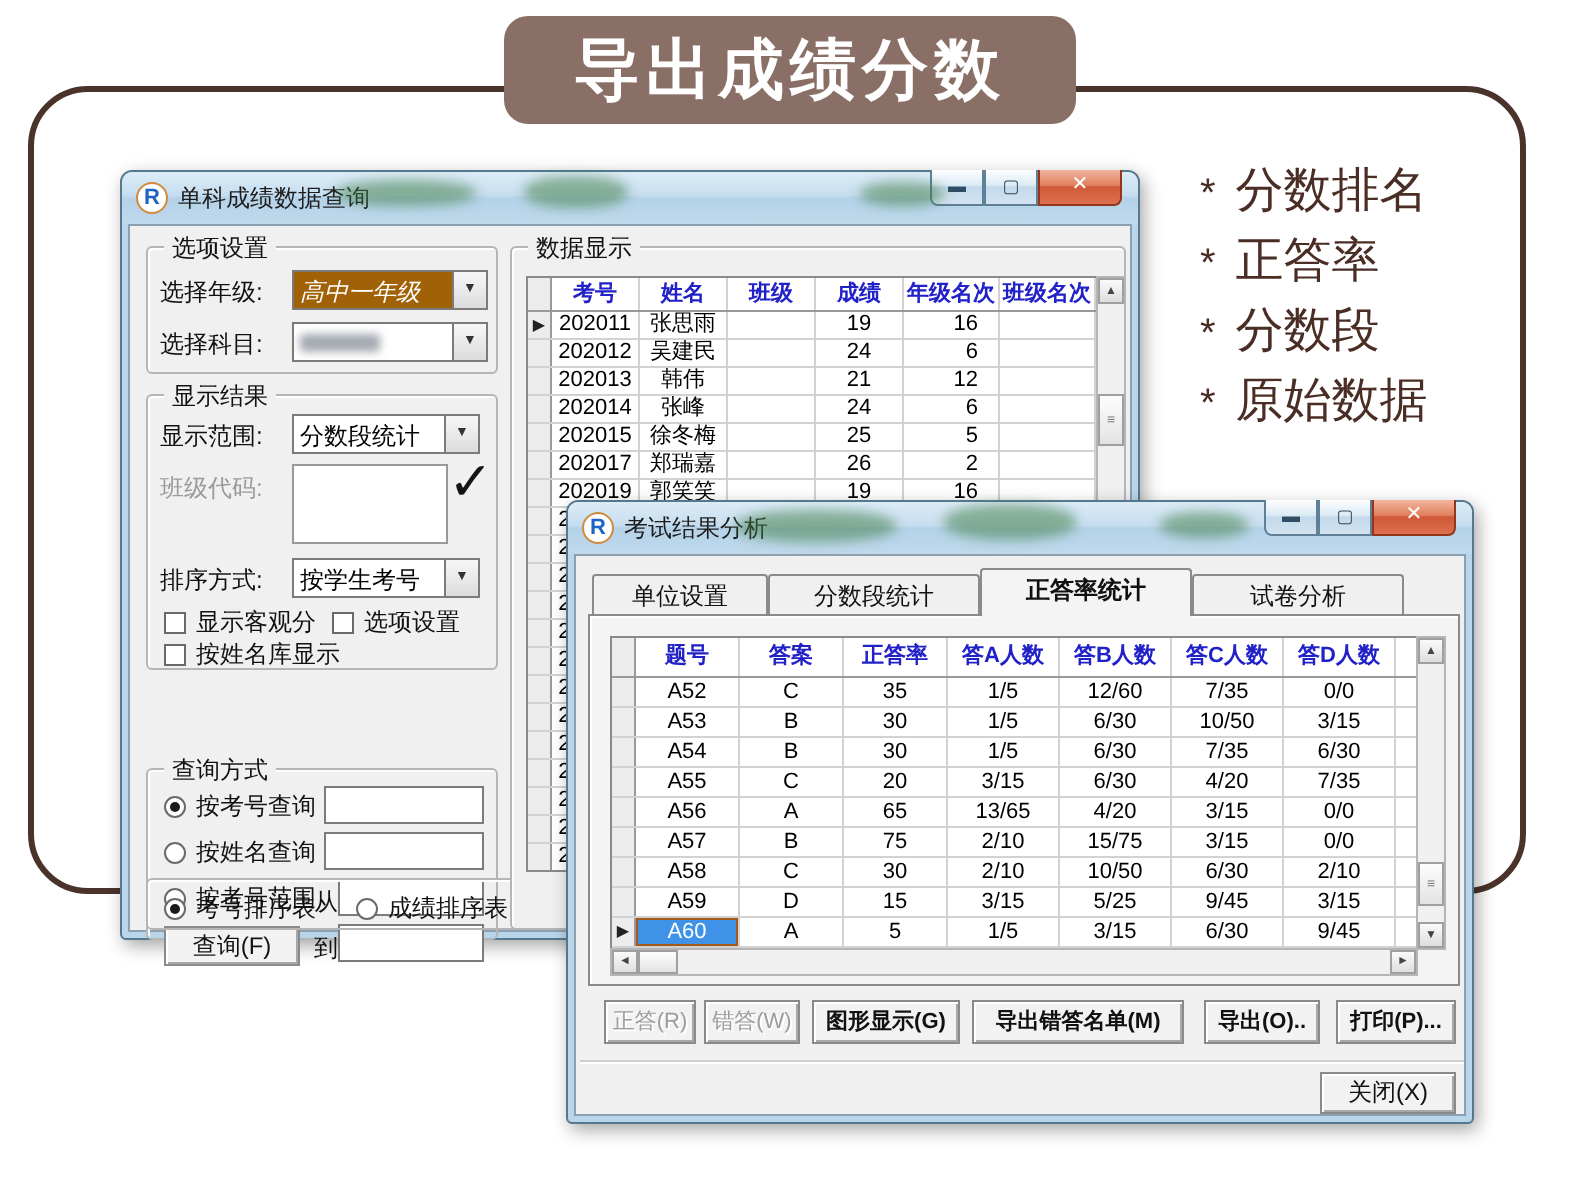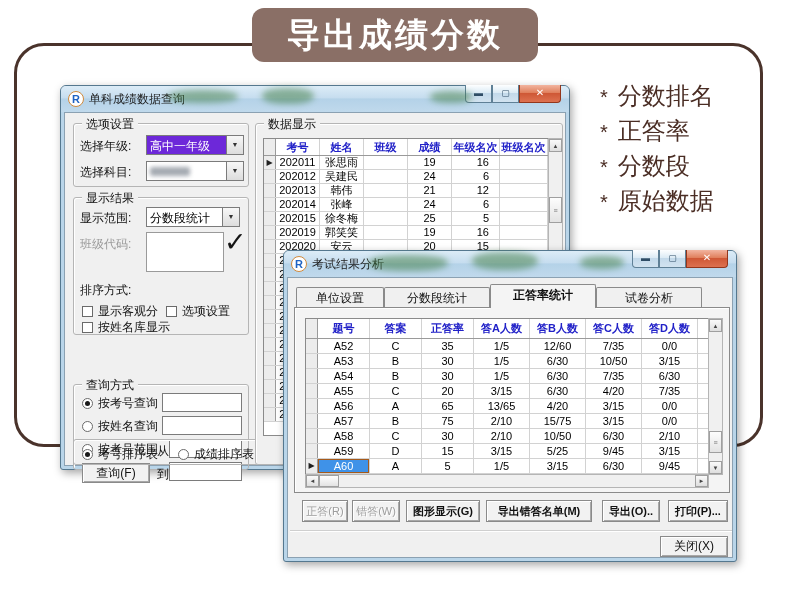--- a/index.html
+++ b/index.html
@@ -39,21 +39,21 @@
 
   
   .group { position:absolute; border:1px solid #b5b5b5; border-radius:3px;
            box-shadow:inset 1px 1px 0 #fff; }
   .glabel { position:absolute; top:-8px; left:8px; background:#f0f0f0; padding:0 4px;
             font-size:12px; color:#111; white-space:nowrap; }
   .lab { position:absolute; font-size:12px; color:#111; white-space:nowrap; }
   .lab.gray { color:#9a9a9a; }
   .combo { position:absolute; height:20px; border:1px solid #7b7b7b; background:#fff; display:flex; }
   .combo .val { flex:1; font-size:12px; padding:2px 3px; overflow:hidden; white-space:nowrap; }
-  .combo .val.selblue { background:#6d28d9; color:#fff; }
+  .combo .val.selblue { background:#a16207; color:#fff;font-style:italic; }
   .combo .cbtn { width:17px; border-left:1px solid #7b7b7b;
       background:linear-gradient(#f7f7f7,#dcdcdc); text-align:center; font-size:7px; line-height:18px; color:#333; }
   .tinput { position:absolute; height:19px; background:#fff; border:1px solid #7b7b7b; }
   .tarea { position:absolute; background:#fff; border:1px solid #9a9a9a; }
   .radio { position:absolute; display:flex; align-items:center; font-size:12px; color:#111; white-space:nowrap; }
   .radio .rdot { width:11px; height:11px; border-radius:50%; border:1px solid #6a6a6a; background:#fff;
                  margin-right:5px; position:relative; }
   .radio.checked .rdot::after { content:""; position:absolute; left:2px; top:2px; width:5px; height:5px;
                  border-radius:50%; background:#1a1a1a; }
   .check { position:absolute; display:flex; align-items:center; font-size:12px; color:#111; white-space:nowrap; }
@@ -144,20 +144,24 @@
         <div class="glabel">显示结果</div>
         <div class="lab" style="left:6px; top:12px;">显示范围:</div>
         <div class="combo" style="left:72px; top:9px; width:94px;">
           <div class="val">分数段统计</div>
           <div class="cbtn">▼</div>
         </div>
         <div class="lab gray" style="left:6px; top:38px;">班级代码:</div>
         <div class="tarea" style="left:72px; top:34px; width:78px; height:40px;"></div>
         <div class="bigcheck" style="left:150px; top:28px;">✓</div>
         <div class="lab" style="left:6px; top:84px;">排序方式:</div>
+        <div class="combo" style="left:72px; top:81px; width:94px;">
+          <div class="val">按学生考号</div>
+          <div class="cbtn">▼</div>
+        </div>
         <div class="check" style="left:8px; top:105px;">
             <span class="cbox"></span>
             <span>显示客观分</span>
           </div>
         <div class="check" style="left:92px; top:105px;">
             <span class="cbox"></span>
             <span>选项设置</span>
           </div>
         <div class="check" style="left:8px; top:121px;">
             <span class="cbox"></span>
@@ -254,20 +258,30 @@
               <div class="g-cell" style="width: 48px; text-align: center;"></div>
               <div class="g-cell g-fill"></div>
             </div>
             <div class="g-row" style="height: 14px; line-height: 13px;">
               <div class="g-ind"></div>
               <div class="g-cell" style="width: 44px; text-align: center;">202015</div>
               <div class="g-cell" style="width: 44px; text-align: center;">徐冬梅</div>
               <div class="g-cell" style="width: 44px; text-align: center;"></div>
               <div class="g-cell" style="width: 44px; text-align: center;">25</div>
               <div class="g-cell" style="width: 48px; text-align: right; padding-right: 10px;">5</div>
+              <div class="g-cell" style="width: 48px; text-align: center;"></div>
+              <div class="g-cell g-fill"></div>
+            </div>
+            <div class="g-row" style="height: 14px; line-height: 13px;">
+              <div class="g-ind"></div>
+              <div class="g-cell" style="width: 44px; text-align: center;">202017</div>
+              <div class="g-cell" style="width: 44px; text-align: center;">郑瑞嘉</div>
+              <div class="g-cell" style="width: 44px; text-align: center;"></div>
+              <div class="g-cell" style="width: 44px; text-align: center;">26</div>
+              <div class="g-cell" style="width: 48px; text-align: right; padding-right: 10px;">2</div>
               <div class="g-cell" style="width: 48px; text-align: center;"></div>
               <div class="g-cell g-fill"></div>
             </div>
             <div class="g-row" style="height: 14px; line-height: 13px;">
               <div class="g-ind"></div>
               <div class="g-cell" style="width: 44px; text-align: center;">202019</div>
               <div class="g-cell" style="width: 44px; text-align: center;">郭笑笑</div>
               <div class="g-cell" style="width: 44px; text-align: center;"></div>
               <div class="g-cell" style="width: 44px; text-align: center;">19</div>
               <div class="g-cell" style="width: 48px; text-align: right; padding-right: 10px;">16</div>

